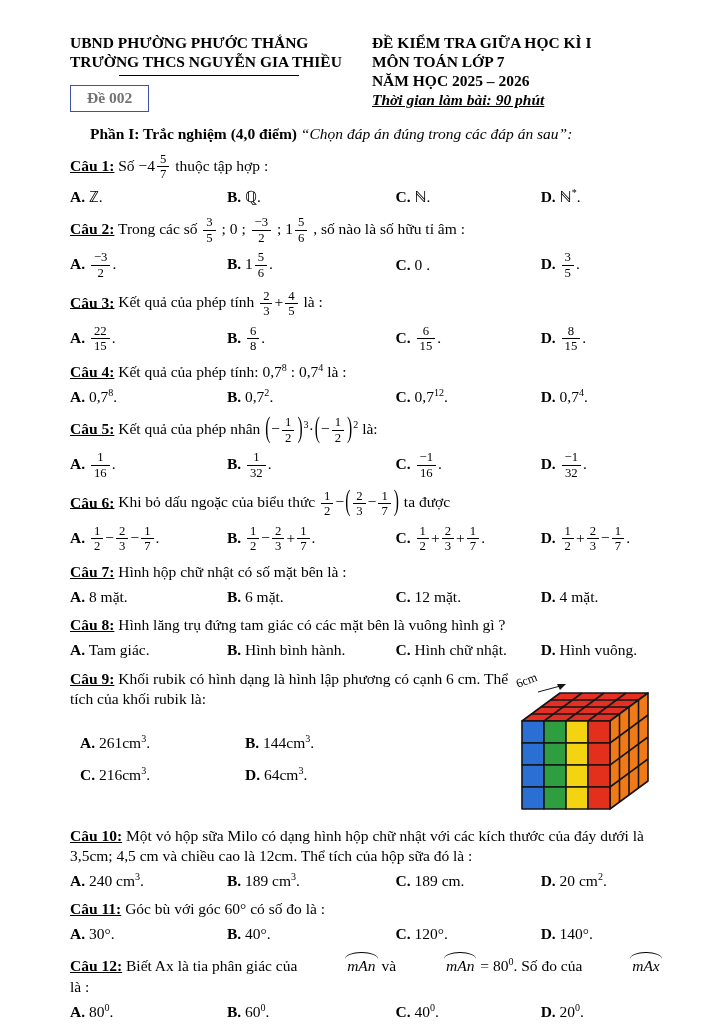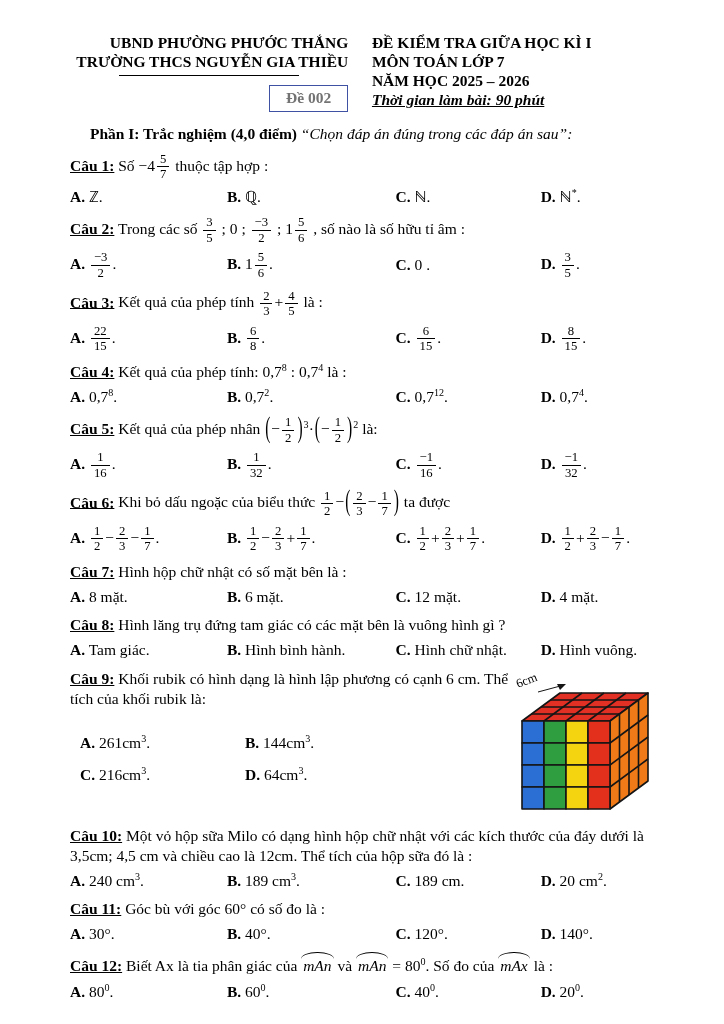--- a/index.html
+++ b/index.html
@@ -6,21 +6,21 @@
   html,body { background:#ffffff; }
   body {
     width:724px; height:1024px; overflow:hidden;
     font-family:"Liberation Serif", serif;
     font-size:15.5px; color:#000; line-height:1.3;
   }
   .page { width:100%; height:100%; padding:34px 62px 10px 70px; }
 
   
   .header { display:flex; justify-content:space-between; align-items:flex-start; }
-  .h-left  { width:47%; text-align:right; font-weight:bold; }
+  .h-left  { width:47%; text-align:left; font-weight:bold; }
   .h-right { width:49%; font-weight:bold; }
   .h-left > div, .h-right > div { line-height:1.22; }
   .h-rule { width:180px; border-bottom:1.5px solid #000; margin:3px auto 0; height:0; }
   .time { font-style:italic; text-decoration:underline; }
   .exam-box {
     display:inline-block; margin-top:9px; padding:3px 16px;
     border:1.6px solid #3f51a3; color:#c00000; font-weight:bold;
   }
 
   
@@ -49,21 +49,21 @@
 
   
   .frac {
     display:inline-flex; flex-direction:column; vertical-align:middle;
     text-align:center; font-size:0.82em; line-height:1.15; margin:0 2px;
   }
   .fnum { border-bottom:1px solid #000; padding:0 3px; }
   .fden { padding:0 3px; }
   sup { font-size:0.65em; line-height:0; vertical-align:super; }
   .bigp { display:inline-block; transform:scaleY(1.85); transform-origin:50% 55%; padding:0 1px; }
-  .overarc { position:relative; display:inline-block; padding:4px 2px 0; font-style:italic; }
+  .overarc { position:relative; display:inline-block; padding:4px 2px 0; font-style:italic;margin-left:44px; }
   .overarc::before {
     content:""; position:absolute; left:0; right:0; top:0; height:6px;
     border-top:1.4px solid #000; border-radius:50% 50% 0 0 / 100% 100% 0 0;
   }
 </style>
 </head>
 <body>
 
 <div class="page">
 

